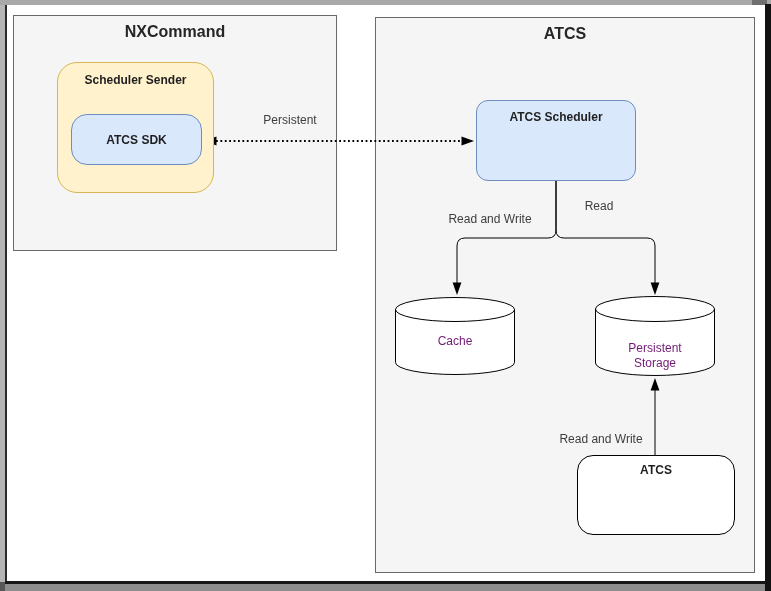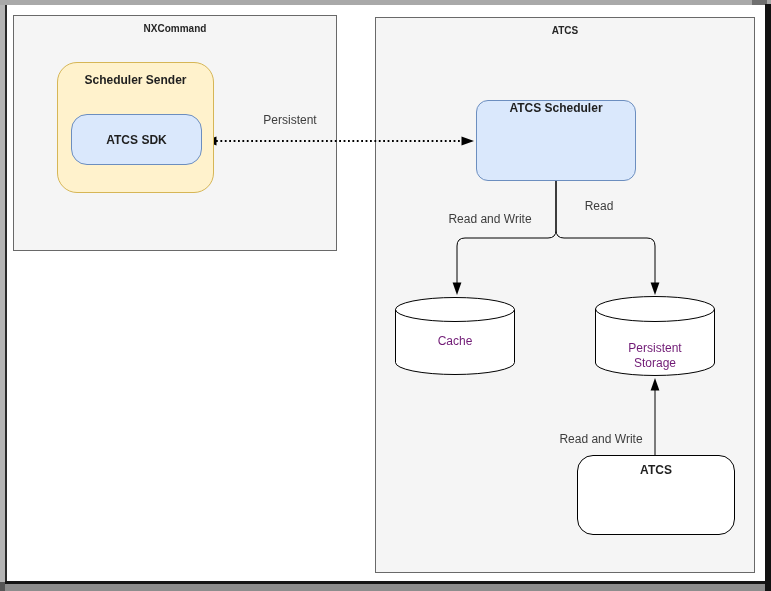--- a/index.html
+++ b/index.html
@@ -11,29 +11,29 @@
   .bar-top-end    { position:absolute; left:752px; top:0; width:15px; height:5px; background:#6f6f6f; }
   .edge-right     { position:absolute; left:765px; top:4px; width:6px; height:587px; background:#121212; }
   .strip-left     { position:absolute; left:0; top:5px; width:5px; height:577px; background:#b5b5b5; }
   .line-left      { position:absolute; left:5px; top:5px; width:2px; height:577px; background:#2b2b2b; }
   .line-bottom    { position:absolute; left:5px; top:581px; width:760px; height:3px; background:#161616; }
   .bar-bottom     { position:absolute; left:5px; top:584px; width:760px; height:7px; background:#8d8d8d; }
   .corner-bl      { position:absolute; left:0; top:582px; width:5px; height:9px; background:#565656; }
 
   
   .group { position:absolute; background:#f5f5f5; border:1px solid #696969; }
-  .group-title { text-align:center; padding-top:7px; font-size:10px; font-weight:bold; color:#262626; }
+  .group-title { text-align:center; padding-top:7px; font-size:16px; font-weight:bold; color:#262626; }
   .group-nx   { left:13px;  top:15px; width:324px; height:236px; }
   .group-atcs { left:375px; top:17px; width:380px; height:556px; }
 
   
   .node { position:absolute; font-size:12px; font-weight:bold; color:#1f1f1f; text-align:center; }
   .node-sender    { left:57px;  top:62px;  width:157px; height:131px; background:#FFF2CC; border:1px solid #D6B656; border-radius:20px; padding-top:10px; }
   .node-sdk       { left:71px;  top:114px; width:131px; height:51px;  background:#DAE8FC; border:1px solid #6C8EBF; border-radius:16px; display:flex; align-items:center; justify-content:center; }
-  .node-scheduler { left:476px; top:100px; width:160px; height:81px;  background:#DAE8FC; border:1px solid #6C8EBF; border-radius:12px; padding-top:0; }
+  .node-scheduler { left:476px; top:100px; width:160px; height:81px;  background:#DAE8FC; border:1px solid #6C8EBF; border-radius:12px; padding-top:9px; }
   .node-policy    { left:577px; top:455px; width:158px; height:80px;  background:#ffffff; border:1px solid #000000; border-radius:16px; padding-top:7px; line-height:14px; }
 
   
   .cyl { position:absolute; }
   .cyl-cache      { left:395px; top:297px; }
   .cyl-persistent { left:595px; top:296px; }
   .cyl path { fill:#ffffff; stroke:#000000; stroke-width:1; }
   .cyl path.inner { fill:none; }
   .cyl-label { position:absolute; font-size:12px; font-weight:normal; color:#701a75; text-align:center;
                display:flex; flex-direction:column; align-items:center; justify-content:center; line-height:15px; }

